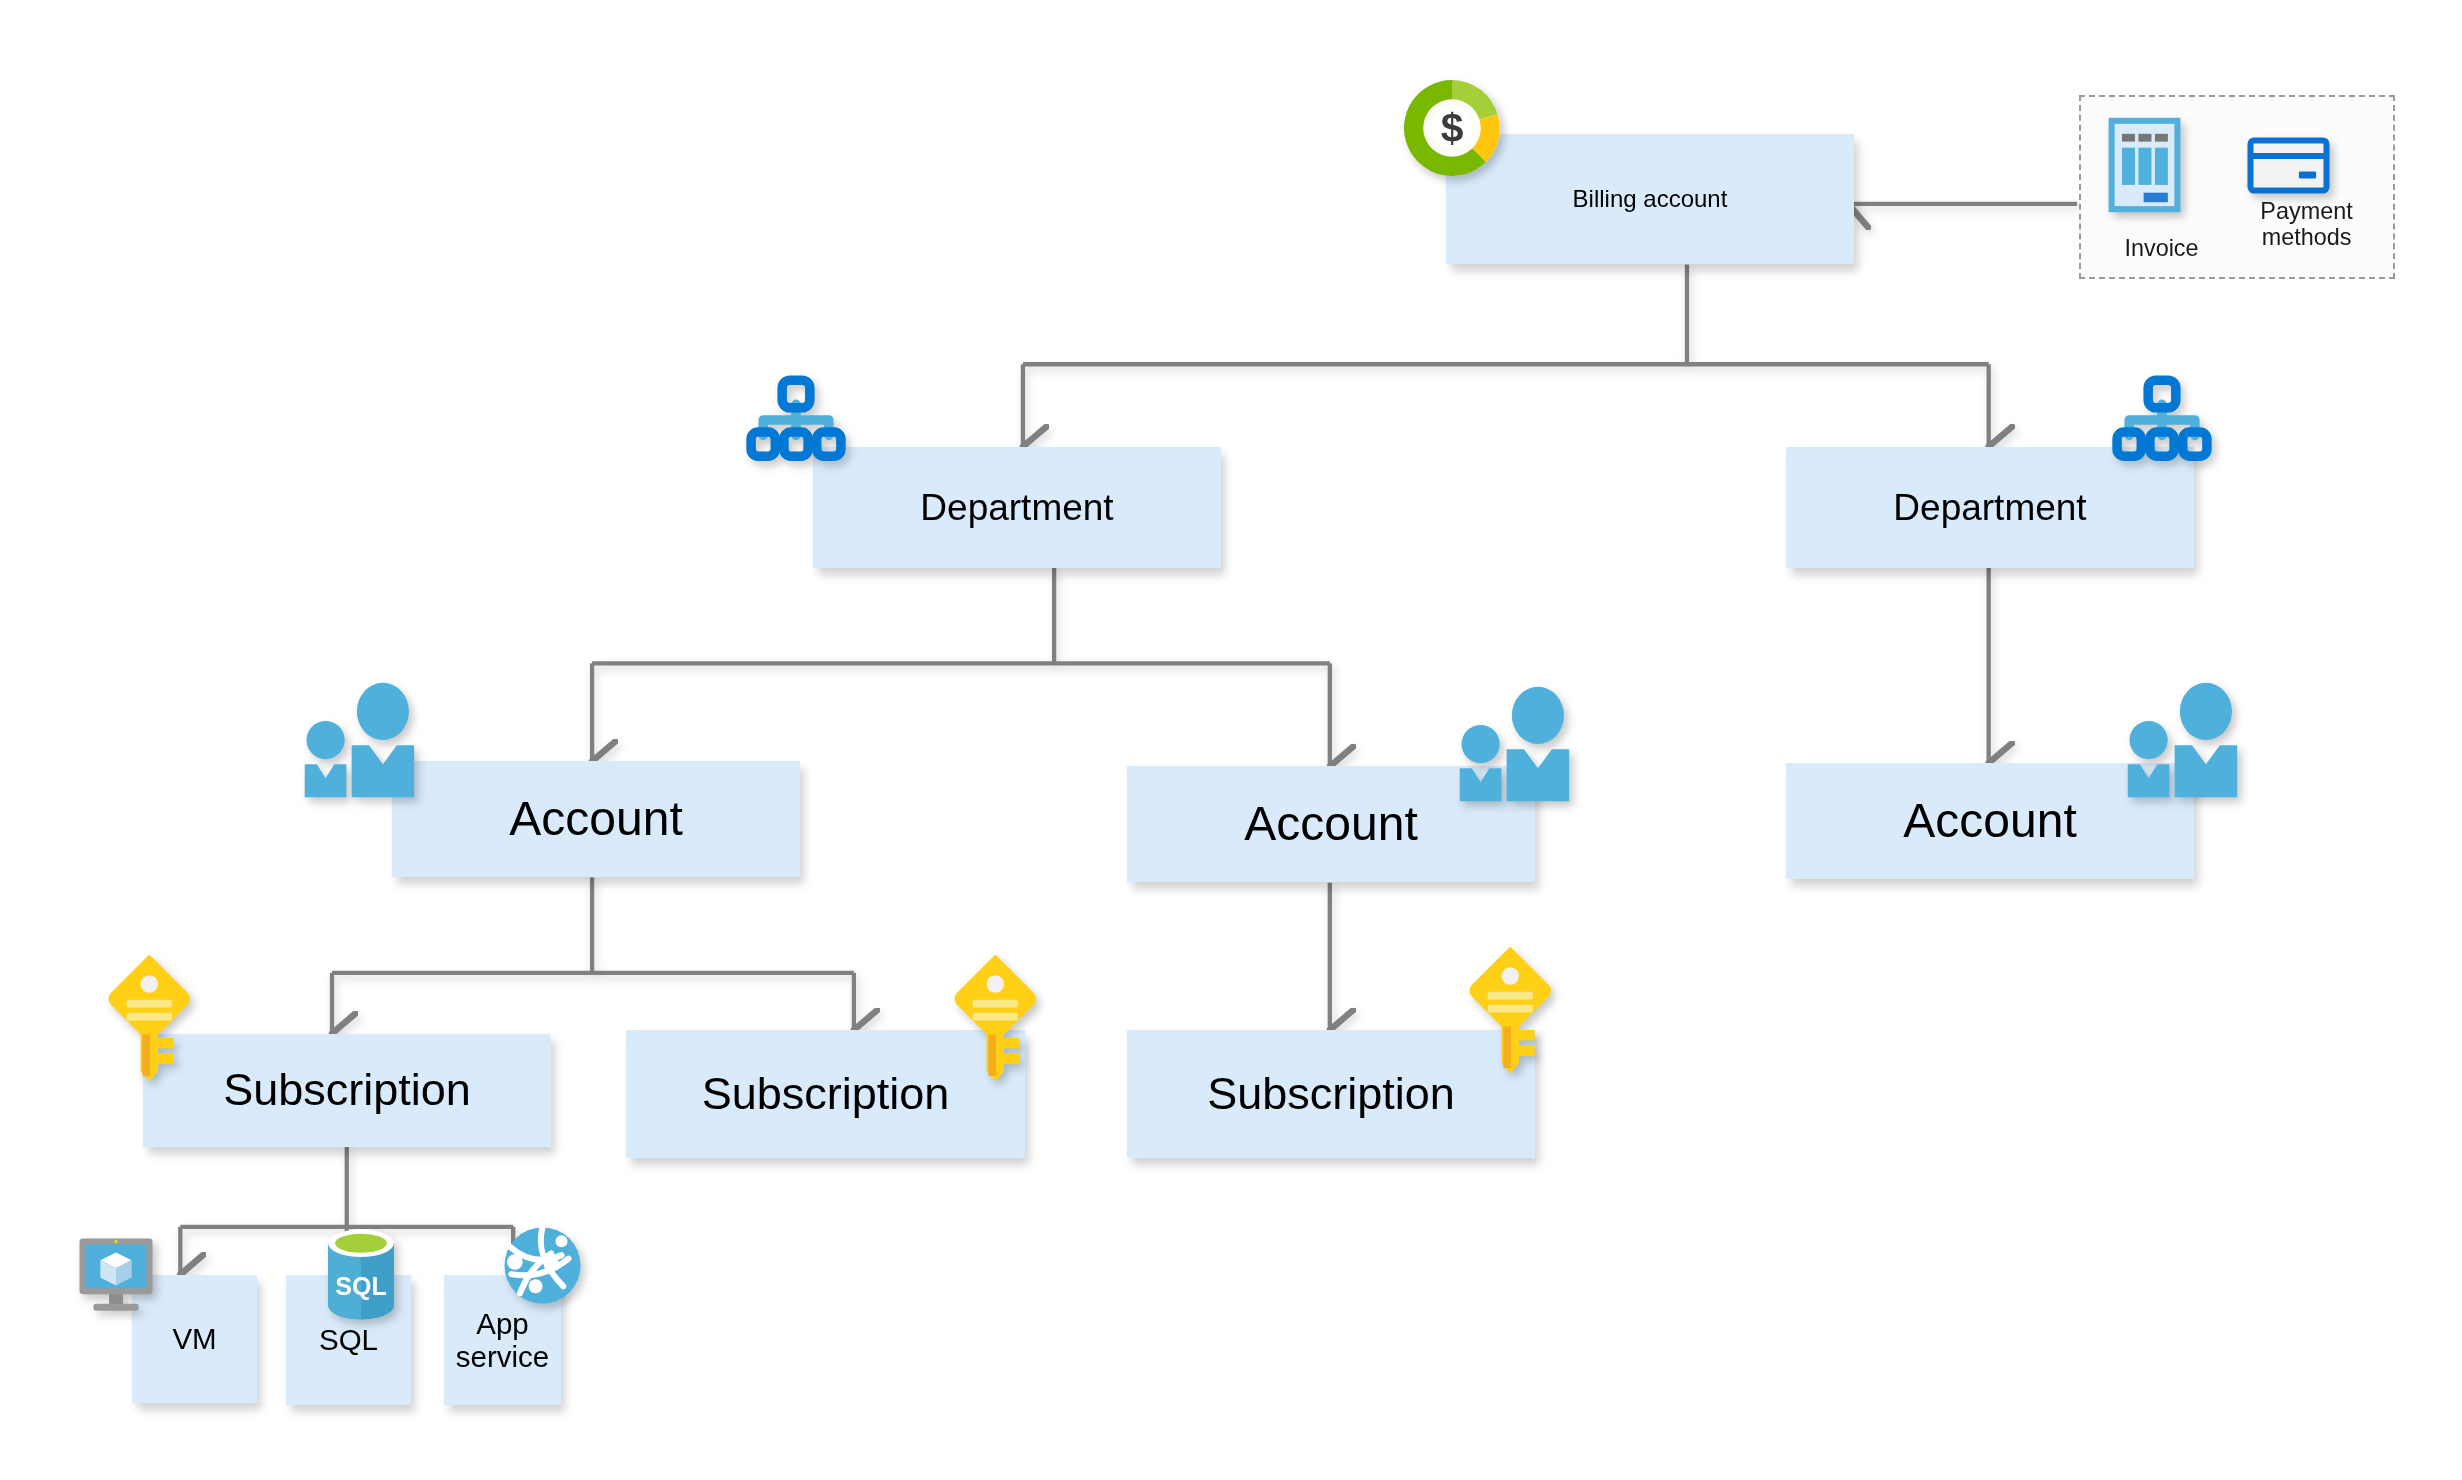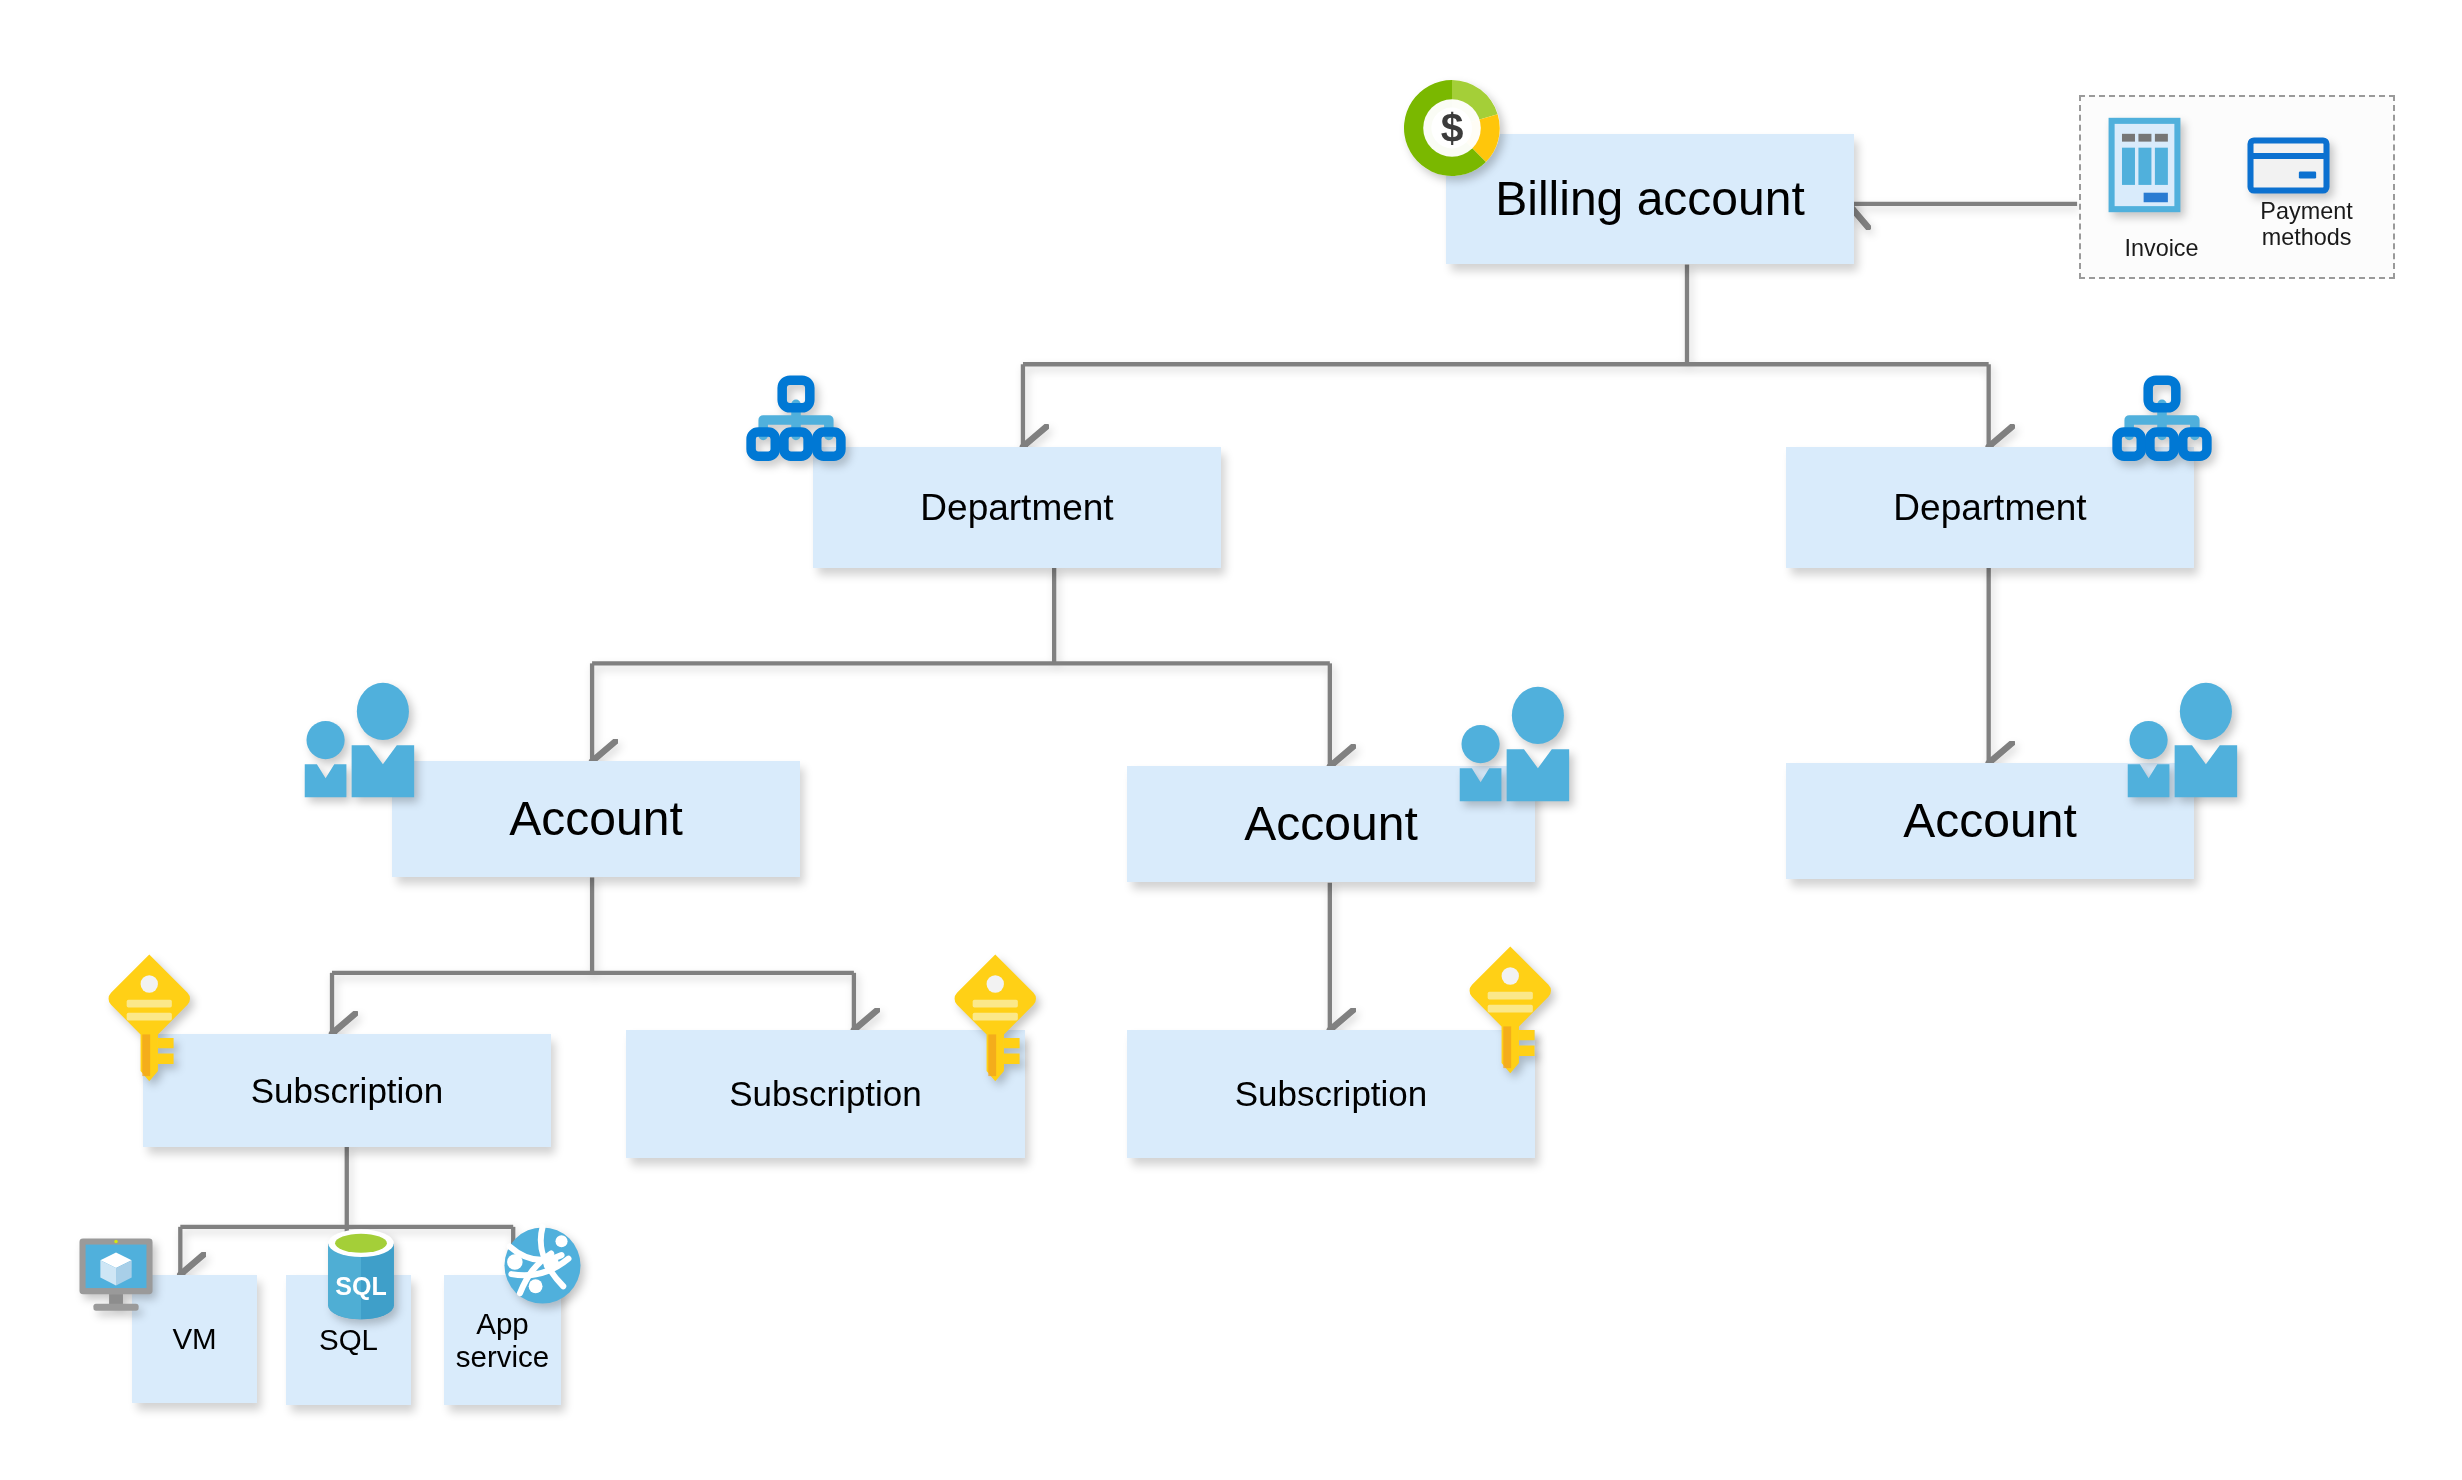--- a/index.html
+++ b/index.html
@@ -18,24 +18,24 @@
     position:absolute;
     background:#d9ebfb;
     box-shadow:5.2px 7px 8.7px rgba(0,0,0,0.18);
     display:flex;align-items:center;justify-content:center;
     text-align:center;
     z-index:3;
     line-height:1.12;
   }
   .node .lbl{display:block;padding:0 5.2px;}
 
-  .t-billing{font-size:48px;align-items:center;}
+  .t-billing{font-size:24px;align-items:center;}
   .t-dept{font-size:37px;}
   .t-acct{font-size:48px;}
-  .t-sub{font-size:35px;}
+  .t-sub{font-size:45px;}
   .t-res{font-size:29.5px;}
 
   
   .icon{position:absolute;z-index:5;pointer-events:none;}
   .icon svg{display:block;overflow:visible;}
 
   
   .dashgroup{
     position:absolute;
     border:2.6px dashed #9a9a9a;

